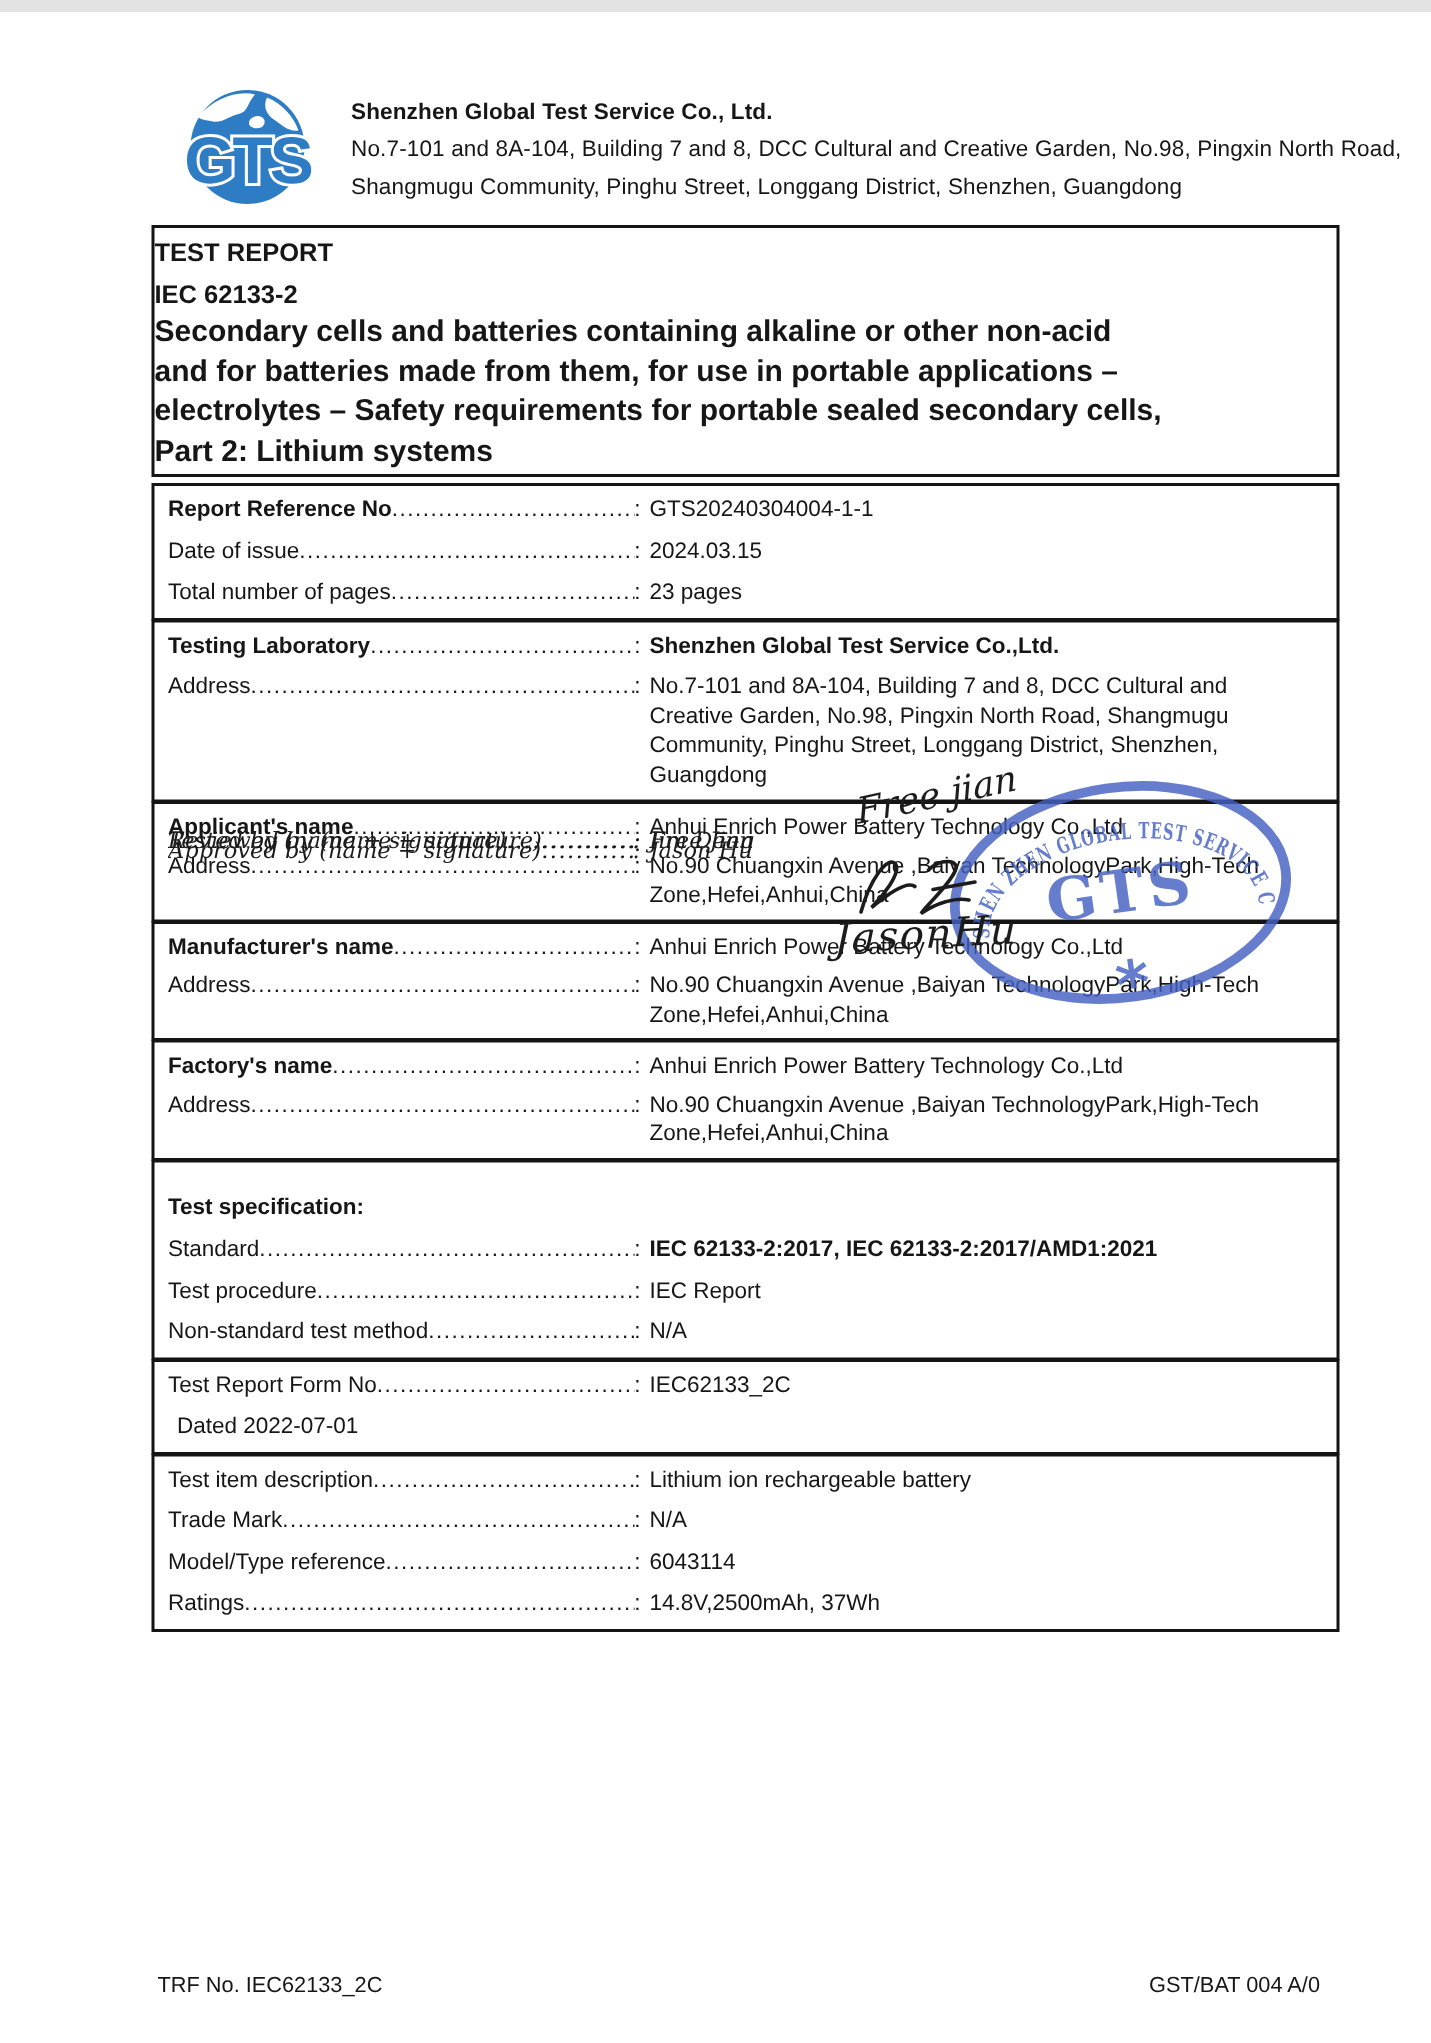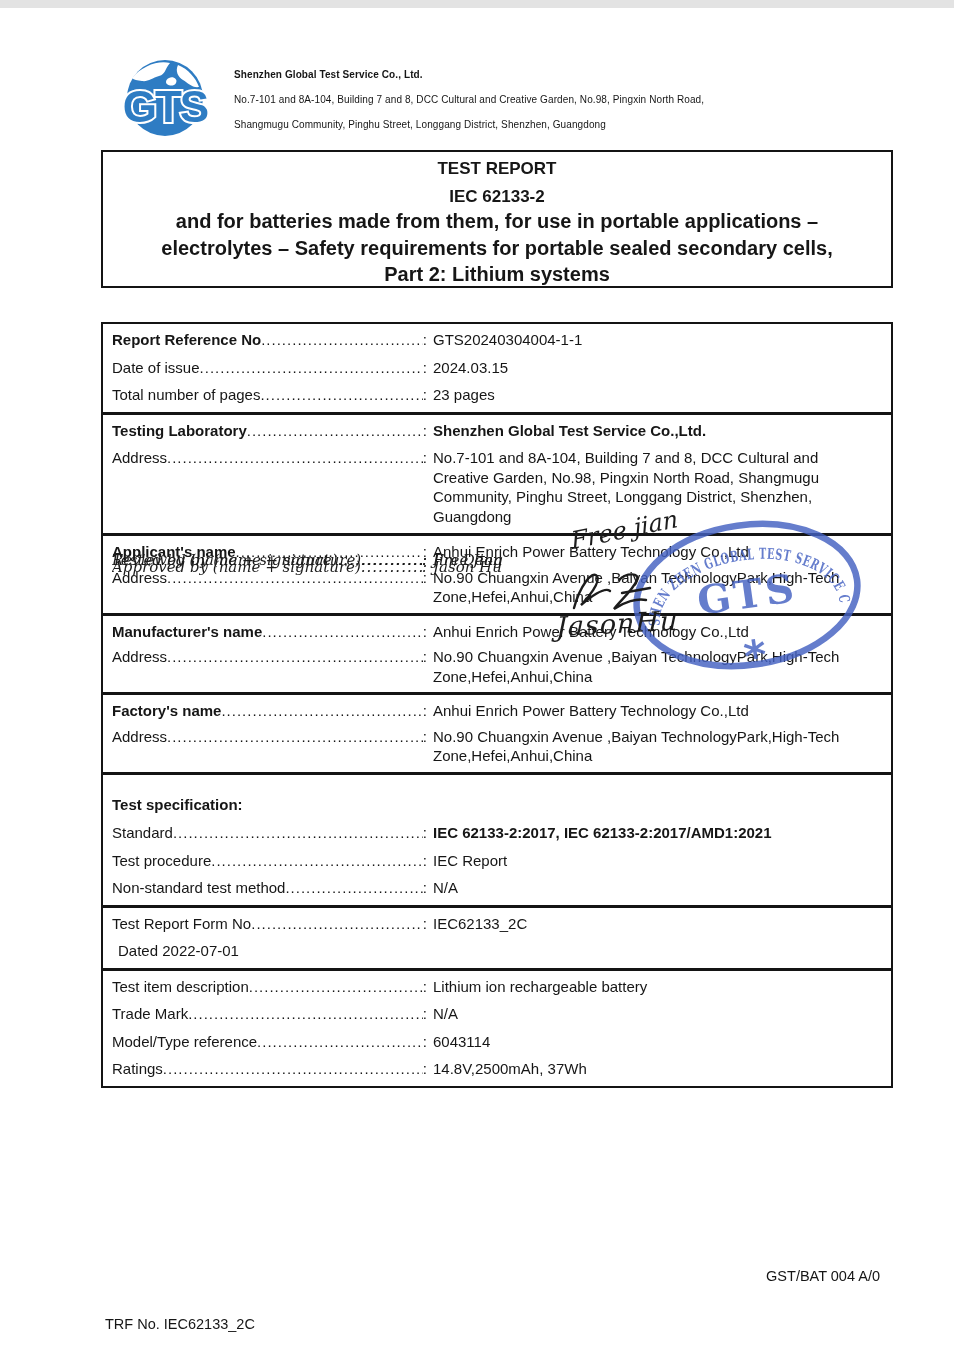--- a/index.html
+++ b/index.html
@@ -7,28 +7,28 @@
     width:954px; height:1362px; position:relative;
     background:#ffffff; color:#161616;
     font-family:"Liberation Sans", sans-serif;
     overflow:hidden;
   }
   .topbar { position:absolute; left:0; top:0; width:954px; height:8px; background:#e3e3e3; }
 
   
   .header { position:absolute; left:112px; top:56px; display:flex; gap:14px; }
   .logo { width:108px; height:94px; flex:0 0 auto; }
-  .hmeta { padding-top:6px; font-size:10px; line-height:25px; letter-spacing:.1px; }
+  .hmeta { padding-top:6px; font-size:15px; line-height:25px; letter-spacing:.1px; }
   .hmeta .co { font-weight:bold; }
 
   
   .titlebox {
-    position:absolute; left:101px; top:150px; width:792px; height:138px;
+    position:absolute; left:101px; top:150px; width:792px; height:168px;
     border:2px solid #141414; box-sizing:border-box;
-    text-align:center; font-weight:bold; overflow:hidden;
+    text-align:left; font-weight:bold; overflow:hidden;
   }
   .titlebox .t1 { font-size:17px; line-height:23px; margin-top:5px; white-space:nowrap; }
   .titlebox .big { font-size:20px; line-height:26.5px; white-space:nowrap; }
 
   
   .dtable { position:absolute; left:101px; top:322px; width:792px; }
   .section { border:2px solid #141414; box-sizing:border-box; padding:2px 0 3px 0; background:transparent; }
   .section + .section { margin-top:-1px; }
 
   .row { display:flex; align-items:flex-start; padding:4px 9px 4px 9px; font-size:15px; line-height:19.5px; }
@@ -49,21 +49,21 @@
     position:absolute; left:624px; top:511px; width:246px; height:168px;
     transform:rotate(-8deg); opacity:.82; pointer-events:none;
   }
   .sig { position:absolute; color:#1c1c1c; font-family:"DejaVu Serif", serif; font-style:italic; pointer-events:none; }
   .sig-tested { left:570px; top:516px; font-size:24px; transform:rotate(-12deg) skewX(-6deg); }
   .sig-approved { left:556px; top:608px; font-size:27px; transform:rotate(-3deg) skewX(-4deg); letter-spacing:1px; }
   .scribble { position:absolute; left:564px; top:564px; pointer-events:none; }
 
   
   .footer-left  { position:absolute; left:105px; top:1316px; font-size:14.5px; }
-  .footer-right { position:absolute; right:74px; top:1268px; font-size:14.5px; }
+  .footer-right { position:absolute; right:74px; top:1316px; font-size:14.5px; }
 </style>
 </head>
 <body>
 
 <div class="topbar"></div>
 
 <div class="header">
   <div class="logo">
     <svg viewBox="0 0 108 94" width="108" height="94">
       <circle cx="53" cy="42" r="38" fill="#2e7cc3"></circle>
@@ -76,20 +76,21 @@
   <div class="hmeta">
     <div class="co">Shenzhen Global Test Service Co., Ltd.</div>
     <div>No.7-101 and 8A-104, Building 7 and 8, DCC Cultural and Creative Garden, No.98, Pingxin North Road,</div>
     <div>Shangmugu Community, Pinghu Street, Longgang District, Shenzhen, Guangdong</div>
   </div>
 </div>
 
 <div class="titlebox">
   <div class="t1">TEST REPORT</div>
   <div class="t1">IEC 62133-2</div>
+  <div class="big">Secondary cells and batteries containing alkaline or other non-acid</div>
   <div class="big">and for batteries made from them, for use in portable applications –</div>
   <div class="big">electrolytes – Safety requirements for portable sealed secondary cells,</div>
   <div class="big">Part 2: Lithium systems</div>
 </div>
 
 <div class="dtable">
 
   <div class="section">
     <div class="row">
       <div class="lbl">

